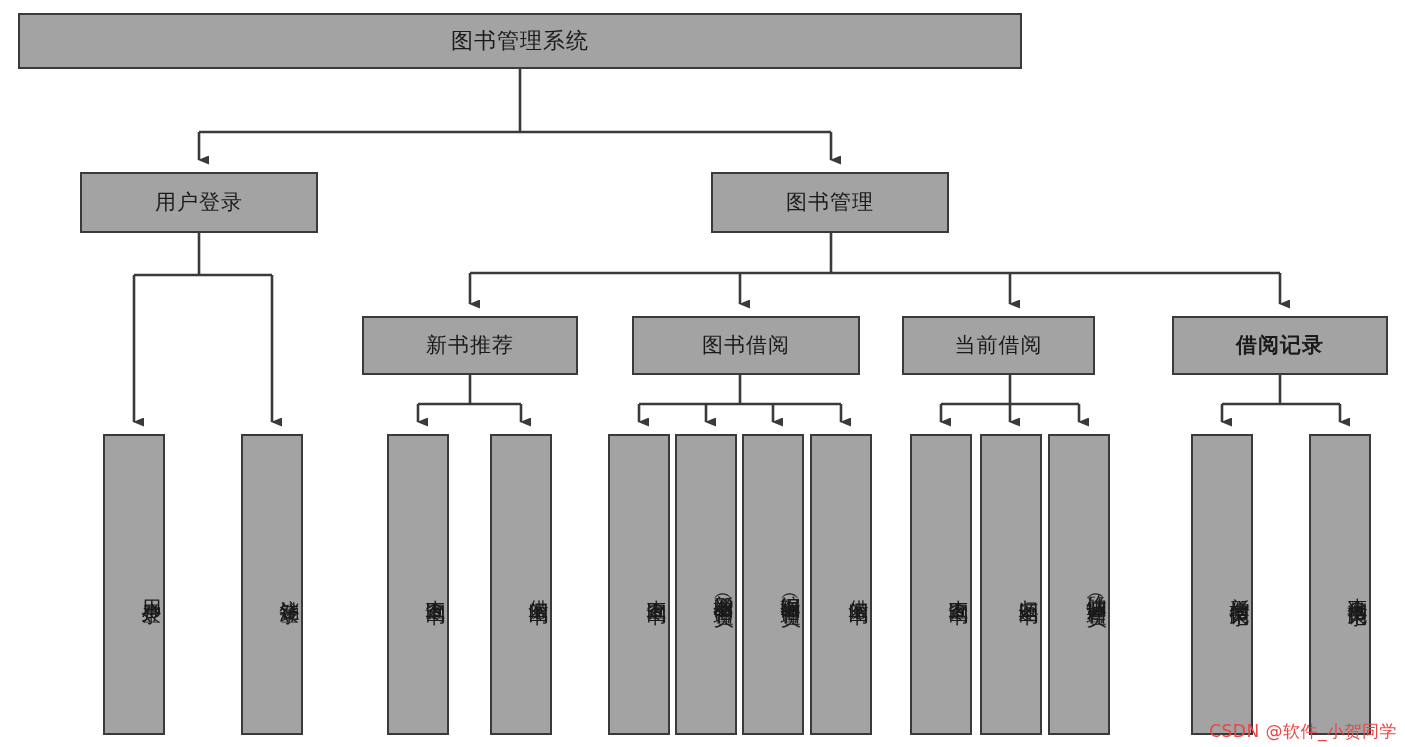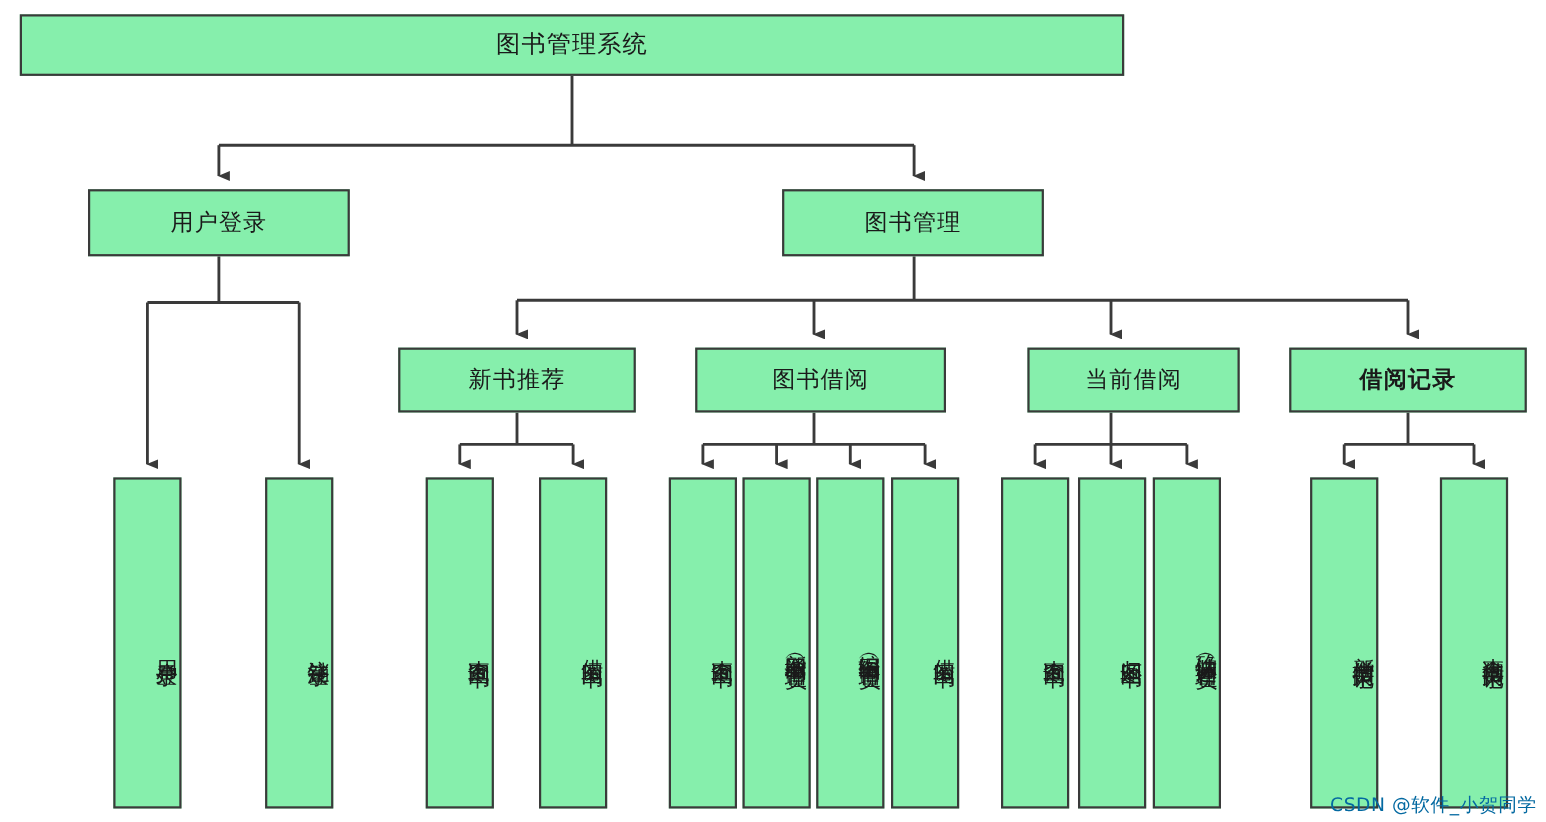--- a/index.html
+++ b/index.html
@@ -22,21 +22,21 @@
     position: absolute;
     left: 0;
     top: 0;
     width: 1405px;
     height: 747px;
     pointer-events: none;
   }
   .node {
     position: absolute;
     box-sizing: border-box;
-    background: #86efac;
+    background: #a3a3a3;
     border: 2px solid #3a3a3a;
     display: flex;
     align-items: center;
     justify-content: center;
     color: #1a1a1a;
   }
   .node-h {
     font-size: 21px;
     letter-spacing: 1px;
     line-height: 1.2;
@@ -59,21 +59,21 @@
   .node-v .vtext {
     writing-mode: vertical-rl;
     text-orientation: upright;
     display: block;
   }
   .watermark {
     position: absolute;
     right: 8px;
     bottom: 4px;
     font-size: 17px;
-    color: #0369a1;
+    color: #ef4444;
     white-space: nowrap;
     letter-spacing: 0.5px;
     margin-left: 31px;
   }
 </style>
 </head>
 <body>
 
 <div id="diagram-root">
 
@@ -137,21 +137,21 @@
   <div class="node node-h" style="left:362px; top:316px; width:216px; height:59px;">
     <span>新书推荐</span>
   </div>
 
   <div class="node node-h" style="left:711px; top:172px; width:238px; height:61px;">
     <span>图书管理</span>
   </div>
   <div class="node node-h" style="left:632px; top:316px; width:228px; height:59px;">
     <span>图书借阅</span>
   </div>
-  <div class="node node-h" style="left:902px; top:316px; width:193px; height:59px;margin-left:32px;">
+  <div class="node node-h" style="left:902px; top:316px; width:193px; height:59px;">
     <span>当前借阅</span>
   </div>
   <div class="node node-h" style="left:1172px; top:316px; width:216px; height:59px;font-weight:bold;">
     <span>借阅记录</span>
   </div>
 
   <div class="node node-v" style="left:103px; top:434px; width:62px; height:301px;">
     <span class="vtext">用户登录</span>
   </div>
   <div class="node node-v" style="left:241px; top:434px; width:62px; height:301px;">

